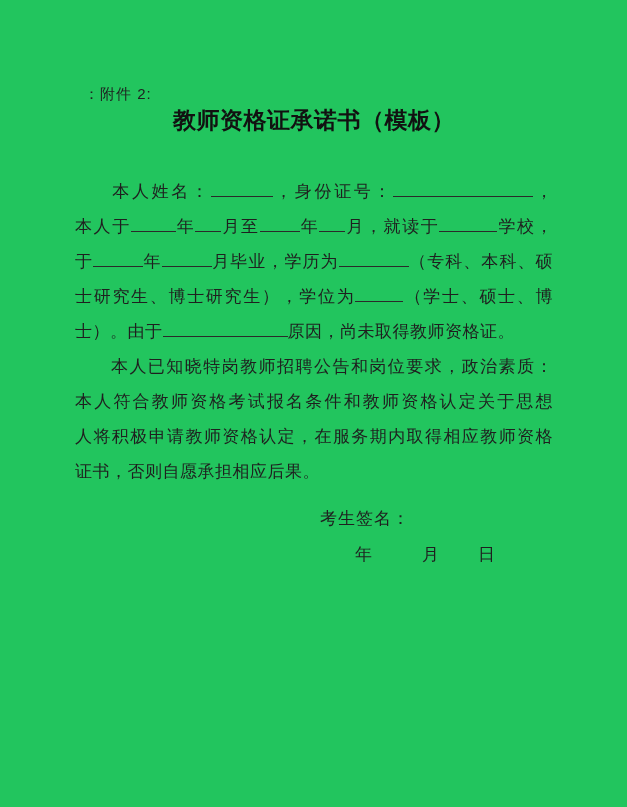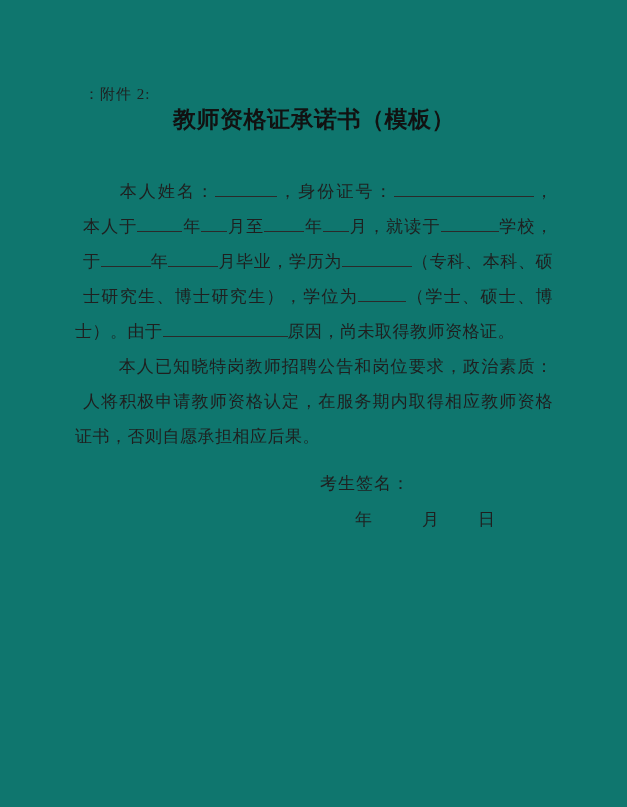--- a/index.html
+++ b/index.html
@@ -4,23 +4,23 @@
 <style>
   html, body {
     margin: 0;
     padding: 0;
     background: #ffffff;
   }
   .page {
     position: relative;
     width: 627px;
     height: 807px;
-    background: #0f766e;
+    background: #22c55e;
     color: #1f1f1f;
-    font-family: Liberation Serif, serif;
+    font-family: Liberation Sans, sans-serif;
     box-sizing: border-box;
     padding: 84px 74px 0 75px;
     overflow: hidden;
   }
   .attachment {
     font-size: 15px;
     line-height: 20px;
     margin-left: 9px;
     letter-spacing: 1px;
   }
@@ -39,21 +39,20 @@
   .line {
     font-size: 17px;
     letter-spacing: 0.5px;
     line-height: 35px;
     height: 35px;
     white-space: nowrap;
     text-align: justify;
   }
   .line.full {
     text-align-last: justify;
-    margin-left: 8px;
   }
   .line .seg { display: inline; }
   .indent1 { padding-left: 35px; display: inline-block; }
   .blank {
     display: inline-block;
     border-bottom: 1px solid #2a2a2a;
     height: 16px;
     vertical-align: baseline;
   }
   .w-name   { width: 62px; }
@@ -112,20 +111,23 @@
     </div>
 
     <div class="line">
       <span class="seg">士）。由于</span><span class="blank w-reason"></span><span class="seg">原因，尚未取得教师资格证。</span>
     </div>
 
     <div class="line full">
       <span class="indent1"></span><span class="seg">本人已知晓特岗教师招聘公告和岗位要求，政治素质：</span>
     </div>
 
+    <div class="line full">
+      <span class="seg">本人符合教师资格考试报名条件和教师资格认定关于思想</span>
+    </div>
 
 
     <div class="line full">
       <span class="seg">人将积极申请教师资格认定，在服务期内取得相应教师资格</span>
     </div>
 
     <div class="line">
       <span class="seg">证书，否则自愿承担相应后果。</span>
     </div>
 

